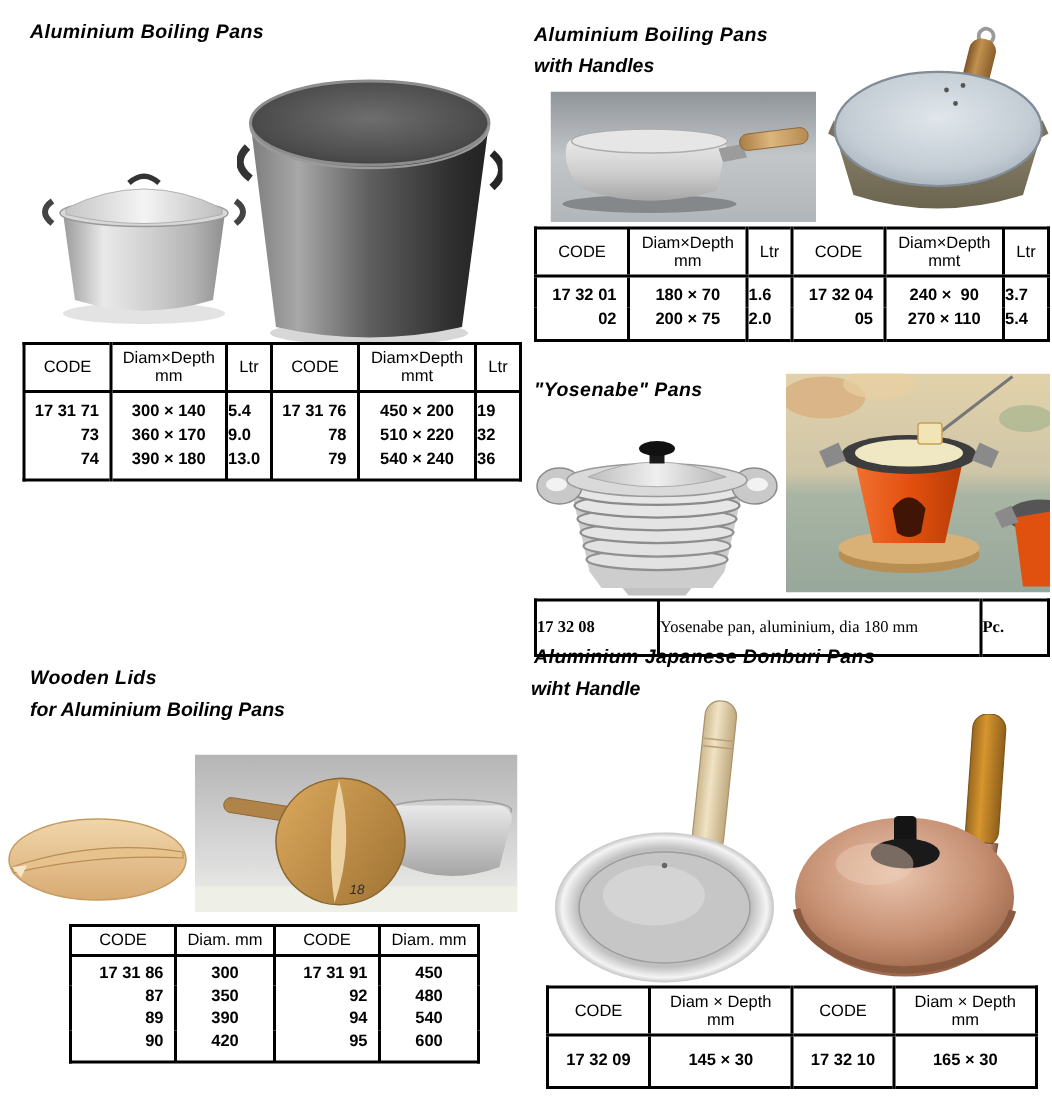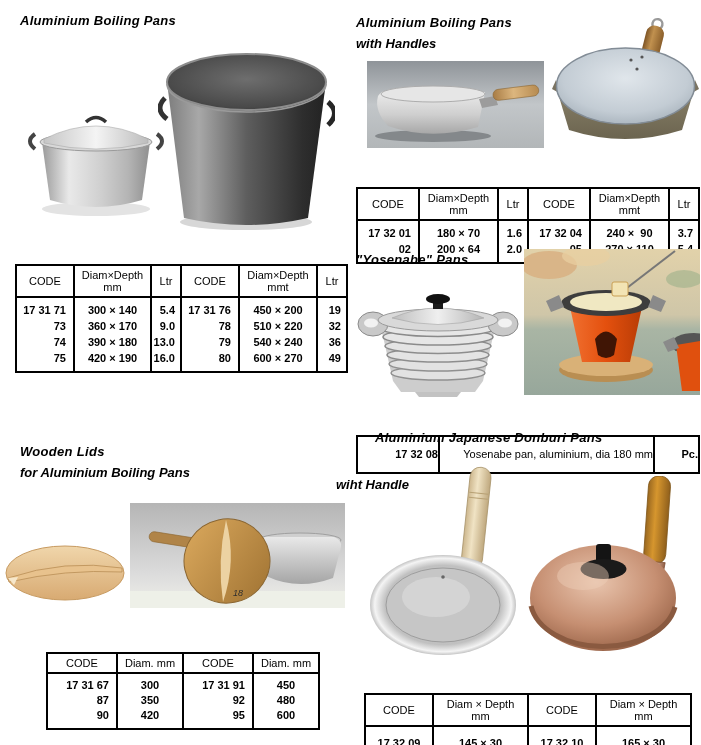--- a/index.html
+++ b/index.html
@@ -2,32 +2,32 @@
 <html><head>
 <meta charset="utf-8">
 <style>
   html,body{margin:0;padding:0;}
   body{width:701px;height:745px;position:relative;background:#fff;
        font-family:"Liberation Sans", sans-serif;color:#000;overflow:hidden;}
   .abs{position:absolute;}
   .h1{font-size:13px;font-weight:bold;font-style:italic;letter-spacing:.3px;white-space:nowrap;}
   .h2{font-size:13px;font-weight:bold;font-style:italic;white-space:nowrap;}
 
-  table.spec{border-collapse:collapse;border:2px solid #000;background:#fff;font-size:11px;table-layout:fixed;margin-top:36px;}
+  table.spec{border-collapse:collapse;border:2px solid #000;background:#fff;font-size:11px;table-layout:fixed;}
   .spec th{font-weight:normal;text-align:center;vertical-align:middle;
            padding:3px 1px;line-height:12px;border-bottom:2px solid #000;}
   .spec th + th, .spec td + td{border-left:2px solid #000;}
   .spec td{height:16px;line-height:16px;padding:0;font-weight:bold;}
   .spec tbody tr:first-child td{padding-top:4px;}
   .spec tbody tr:last-child td{padding-bottom:5px;}
   .code{text-align:right;padding-right:7px !important;}
   .dim{text-align:center;white-space:pre;}
-  .ltr{text-align:right;padding-right:5px !important;}
+  .ltr{text-align:left;padding-right:5px !important;}
   .dia{text-align:center;}
-  .yose td{height:26px;line-height:26px;text-align:right;font-weight:bold;}
+  .yose td{height:26px;line-height:26px;text-align:left;font-weight:bold;font-family:Liberation Serif, serif;}
   .yose td.ydesc{font-weight:normal;}
   .donb tbody td{height:24px;line-height:24px;text-align:center;vertical-align:middle;}
   .lids tbody td{height:15px;line-height:15px;}
   svg{display:block;}
 </style>
 </head>
 <body>
 
 <div class="abs h1" style="left:20px;top:13px;">Aluminium Boiling Pans</div>
 
@@ -120,28 +120,20 @@
       <td class="dim">510 × 220</td>
       <td class="ltr">32</td>
     </tr>
     <tr>
       <td class="code">74</td>
       <td class="dim">390 × 180</td>
       <td class="ltr">13.0</td>
       <td class="code">79</td>
       <td class="dim">540 × 240</td>
       <td class="ltr">36</td>
-    </tr>
-    <tr>
-      <td class="code">75</td>
-      <td class="dim">420 × 190</td>
-      <td class="ltr">16.0</td>
-      <td class="code">80</td>
-      <td class="dim">600 × 270</td>
-      <td class="ltr">49</td>
     </tr>
   </tbody>
 </table>
 
 <div class="abs h1" style="left:356px;top:15px;">Aluminium Boiling Pans</div>
 <div class="abs h2" style="left:356px;top:36px;">with Handles</div>
 
 <svg class="abs" style="left:367px;top:61px;" width="177" height="87" viewBox="0 0 177 87">
   <defs>
     <linearGradient id="p3bg" x1="0" y1="0" x2="0" y2="1">
@@ -228,21 +220,21 @@
     <tr>
       <td class="code">17 32 01</td>
       <td class="dim">180 × 70</td>
       <td class="ltr">1.6</td>
       <td class="code">17 32 04</td>
       <td class="dim">240 ×  90</td>
       <td class="ltr">3.7</td>
     </tr>
     <tr>
       <td class="code">02</td>
-      <td class="dim">200 × 64</td>
+      <td class="dim">200 × 75</td>
       <td class="ltr">2.0</td>
       <td class="code">05</td>
       <td class="dim">270 × 110</td>
       <td class="ltr">5.4</td>
     </tr>
   </tbody>
 </table>
 
 <div class="abs h1" style="left:356px;top:252px;">"Yosenabe" Pans</div>
 
@@ -313,22 +305,22 @@
     </colgroup>
   <tbody>
     <tr>
       <td>17 32 08</td>
       <td class="ydesc">Yosenabe pan, aluminium, dia 180 mm</td>
       <td>Pc.</td>
     </tr>
   </tbody>
 </table>
 
-<div class="abs h1" style="left:375px;top:430px;">Aluminium Japanese Donburi Pans</div>
-<div class="abs h2" style="left:336px;top:451px;margin-top:26px;">wiht Handle</div>
+<div class="abs h1" style="left:356px;top:430px;">Aluminium Japanese Donburi Pans</div>
+<div class="abs h2" style="left:354px;top:451px;">wiht Handle</div>
 
 <svg class="abs" style="left:367px;top:465px;" width="172" height="193" viewBox="0 0 172 193">
   <defs>
     <linearGradient id="p7wood" x1="0" y1="0" x2="1" y2="0">
       <stop offset="0" stop-color="#cdb78e"></stop>
         <stop offset="0.4" stop-color="#f0e3c4"></stop>
         <stop offset="1" stop-color="#bfa87e"></stop>
     </linearGradient>
     <radialGradient id="p7rim" cx="0.5" cy="0.5" r="0.55">
       <stop offset="0" stop-color="#d4d4d4"></stop>
@@ -461,31 +453,37 @@
   <thead>
     <tr>
       <th><span>CODE</span></th>
       <th><span>Diam. mm</span></th>
       <th><span>CODE</span></th>
       <th><span>Diam. mm</span></th>
     </tr>
   </thead>
   <tbody>
     <tr>
-      <td class="code">17 31 67</td>
+      <td class="code">17 31 86</td>
       <td class="dia">300</td>
       <td class="code">17 31 91</td>
       <td class="dia">450</td>
     </tr>
     <tr>
       <td class="code">87</td>
       <td class="dia">350</td>
       <td class="code">92</td>
       <td class="dia">480</td>
     </tr>
     <tr>
+      <td class="code">89</td>
+      <td class="dia">390</td>
+      <td class="code">94</td>
+      <td class="dia">540</td>
+    </tr>
+    <tr>
       <td class="code">90</td>
       <td class="dia">420</td>
       <td class="code">95</td>
       <td class="dia">600</td>
     </tr>
   </tbody>
 </table>
 
 </body></html>

